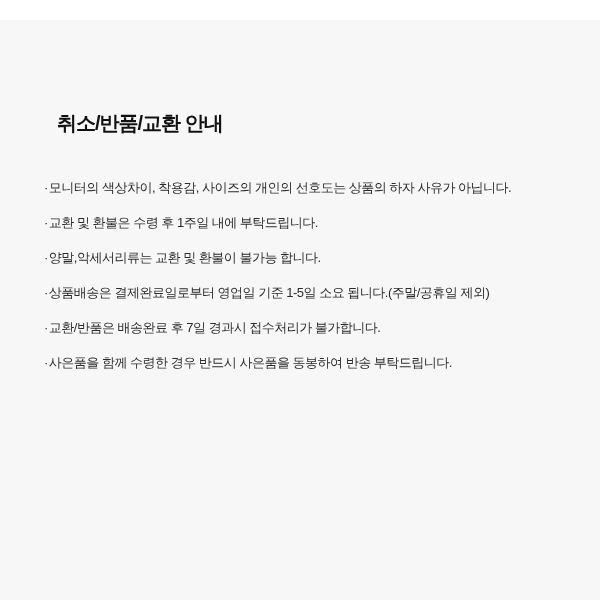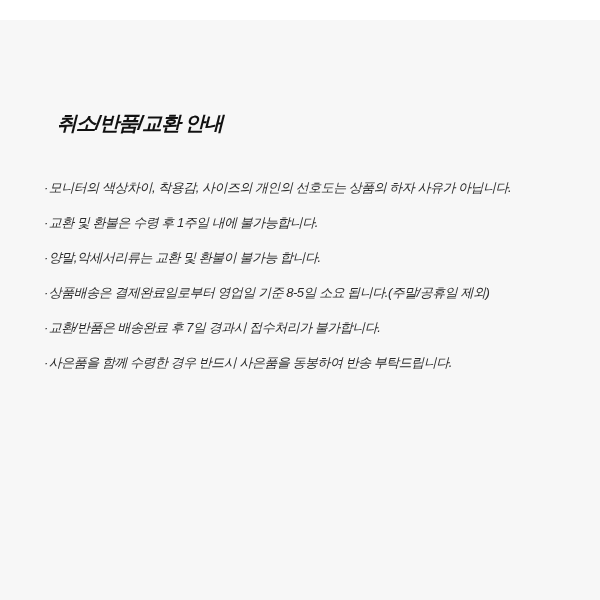--- a/index.html
+++ b/index.html
@@ -20,21 +20,20 @@
   }
   .panel {
     position: absolute;
     top: 20px;
     left: 0;
     width: 600px;
     height: 580px;
     background: var(--panel-bg, #f7f7f7);
     box-sizing: border-box;
     padding-top: 90px;
-    font-style: italic;
   }
   .title {
     margin: 0 0 0 57px;
     font-size: 20px;
     line-height: 26px;
     font-weight: bold;
     letter-spacing: -1px;
     color: var(--title-color, #111111);
   }
   .notice-list {
@@ -57,26 +56,26 @@
 <body>
 
 <div class="page">
   <div class="top-strip"></div>
   <div class="panel">
     <h1 class="title">취소/반품/교환 안내</h1>
     <ul class="notice-list">
 
         <li class="notice-item"><span class="bullet">·</span><span>모니터의 색상차이, 착용감, 사이즈의 개인의 선호도는 상품의 하자 사유가 아닙니다.</span></li>
 
-        <li class="notice-item"><span class="bullet">·</span><span>교환 및 환불은 수령 후 1주일 내에 불가능합니다.</span></li>
+        <li class="notice-item"><span class="bullet">·</span><span>교환 및 환불은 수령 후 1주일 내에 부탁드립니다.</span></li>
 
 
         <li class="notice-item"><span class="bullet">·</span><span>양말,악세서리류는 교환 및 환불이 불가능 합니다.</span></li>
 
-        <li class="notice-item"><span class="bullet">·</span><span>상품배송은 결제완료일로부터 영업일 기준 8-5일 소요 됩니다.(주말/공휴일 제외)</span></li>
+        <li class="notice-item"><span class="bullet">·</span><span>상품배송은 결제완료일로부터 영업일 기준 1-5일 소요 됩니다.(주말/공휴일 제외)</span></li>
 
         <li class="notice-item"><span class="bullet">·</span><span>교환/반품은 배송완료 후 7일 경과시 접수처리가 불가합니다.</span></li>
 
 
 
         <li class="notice-item"><span class="bullet">·</span><span>사은품을 함께 수령한 경우 반드시 사은품을 동봉하여 반송 부탁드립니다.</span></li>
 
       </ul>
   </div>
 </div>

